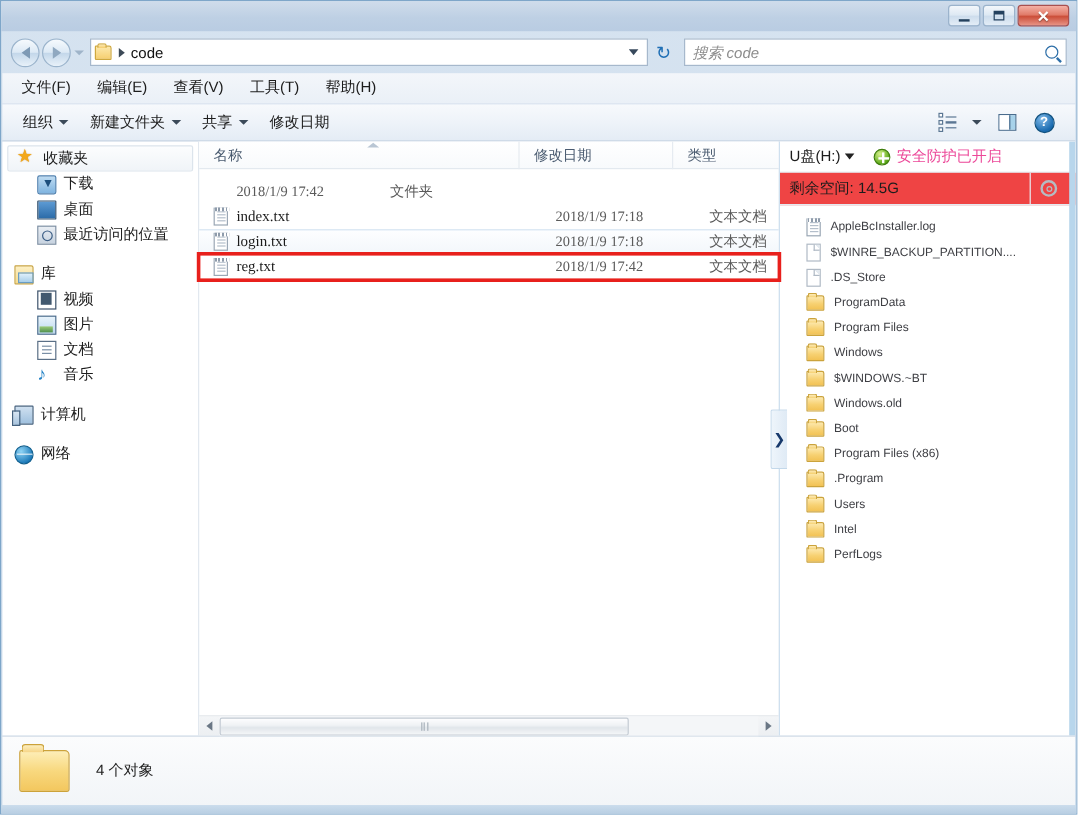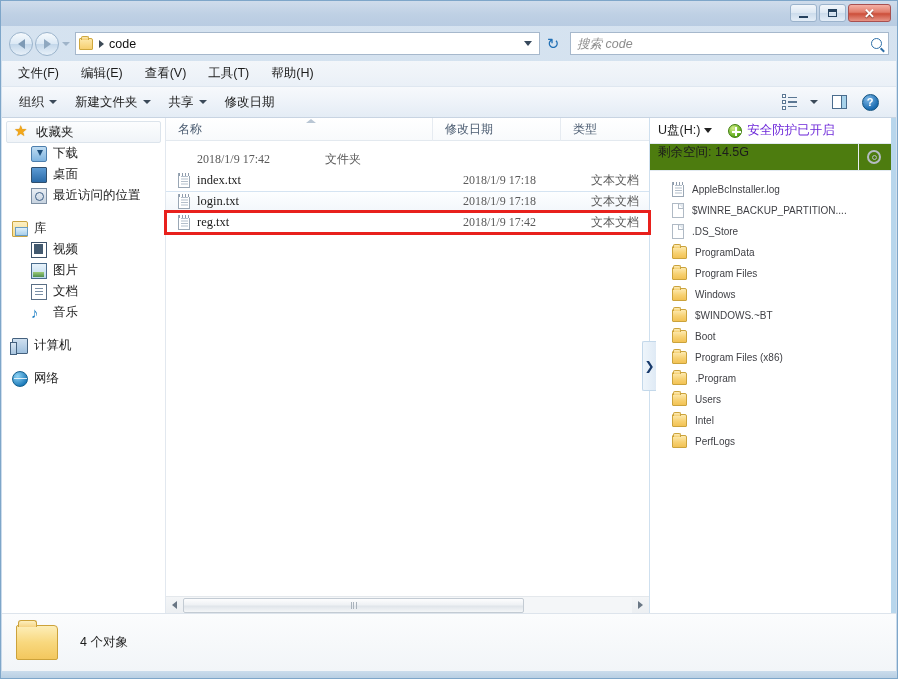--- a/index.html
+++ b/index.html
@@ -292,24 +292,24 @@
   .usb-title { font-size:12.5px; color:#1c1c1c; display:flex; align-items:center; gap:4px; cursor:pointer;}
   .usb-title i{width:0;height:0;border-left:4px solid transparent;border-right:4px solid transparent;border-top:5px solid #222;}
   .usb-safe { margin-left:16px; display:flex; align-items:center; gap:5px; }
   .shield {
     width:14px;height:14px;border-radius:50%;
     background:radial-gradient(circle at 35% 28%, #d7f08c, #58a716 72%);
     border:1px solid #3f7d0d; position:relative; flex:none;
   }
   .shield:before{content:"";position:absolute;left:6px;top:2.5px;width:2px;height:9px;background:#fff;}
   .shield:after{content:"";position:absolute;left:2.5px;top:6px;width:9px;height:2px;background:#fff;}
-  .usb-safe-text { font-size:12.5px; color:#6d28d9; }
+  .usb-safe-text { font-size:12.5px; color:#ec4899; }
   #usbsub {
-    height:27px; display:flex; align-items:flex-start; padding:0 8px;
-    border-bottom:1px solid #e2eaf1; background:#4d7c0f;
+    height:27px; display:flex; align-items:center; padding:0 8px;
+    border-bottom:1px solid #e2eaf1; background:#ef4444;
   }
   .usb-space { font-size:12.5px; color:#1c1c1c; }
   .gear-wrap{ margin-left:auto; width:30px;height:26px;display:flex;align-items:center;justify-content:center;
               border-left:1px solid #e8eef4; cursor:pointer;}
   .gear { width:14px;height:14px;border-radius:50%;border:2.5px solid #b5bcc3; position:relative; }
   .gear:before{content:"";position:absolute;left:3px;top:3px;width:3px;height:3px;border:1.5px solid #b5bcc3;border-radius:50%;}
   #usblist { flex:1; padding-top:8px; overflow:hidden; }
   .urow {
     height:21px; display:flex; align-items:center; gap:8px; padding-left:22px;
     font-size:10px; color:#3e3f44; cursor:pointer; white-space:nowrap;
@@ -620,20 +620,24 @@
         <div class="urow">
           <span class="ico-folder"></span>
           <span>Windows</span>
         </div>
         <div class="urow">
           <span class="ico-folder"></span>
           <span>$WINDOWS.~BT</span>
         </div>
         <div class="urow">
           <span class="ico-folder"></span>
+          <span>Windows.old</span>
+        </div>
+        <div class="urow">
+          <span class="ico-folder"></span>
           <span>Boot</span>
         </div>
         <div class="urow">
           <span class="ico-folder"></span>
           <span>Program Files (x86)</span>
         </div>
         <div class="urow">
           <span class="ico-folder"></span>
           <span>.Program</span>
         </div>

